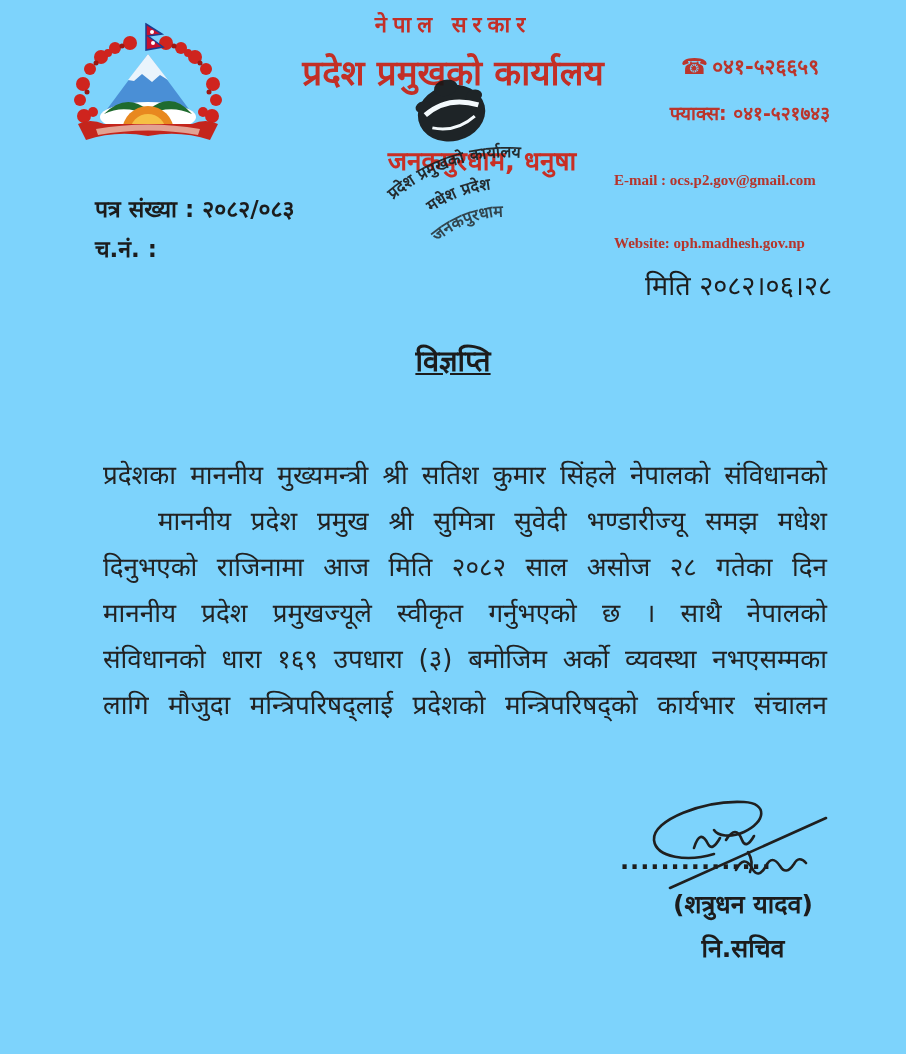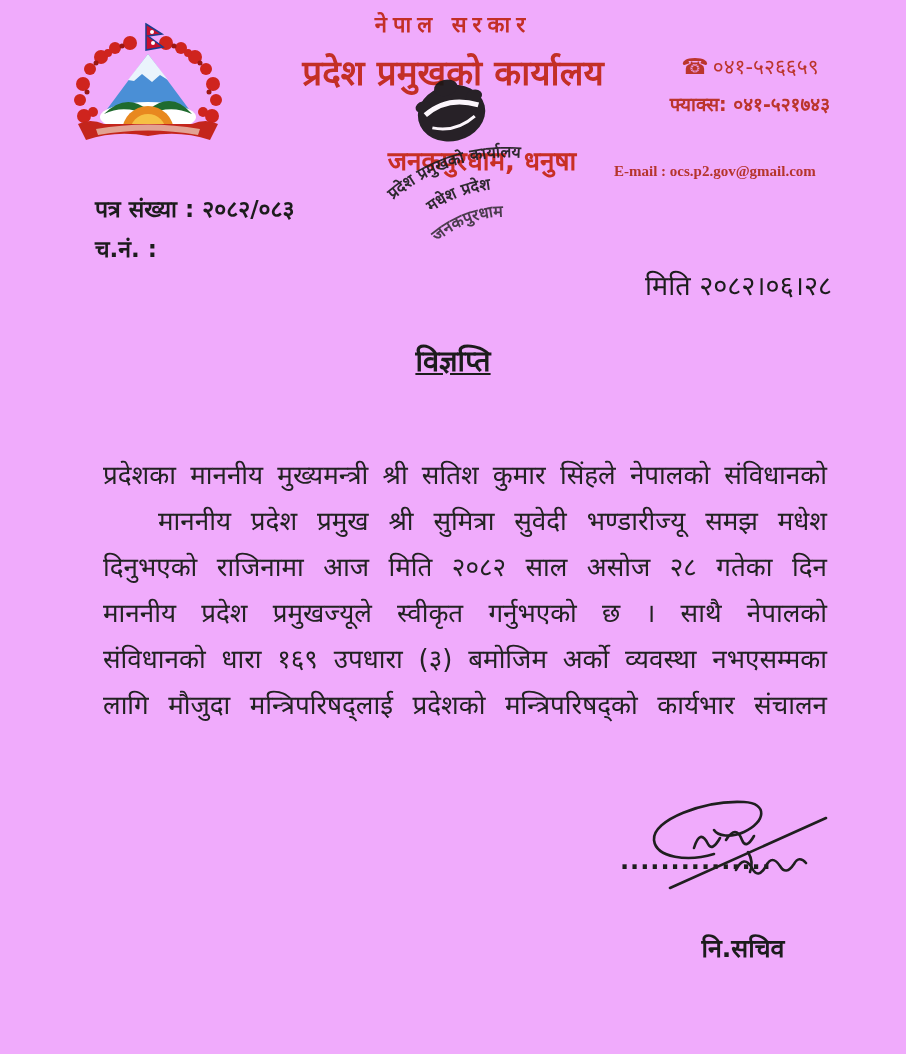--- a/index.html
+++ b/index.html
@@ -1,35 +1,35 @@
 <!DOCTYPE html>
 <html><head>
 <meta charset="utf-8">
 <style>
   * { margin:0; padding:0; box-sizing:border-box; }
   html,body { width:906px; background:#f4f3f1; }
   body { font-family:"DejaVu Sans","Liberation Serif",serif; }
   .page {
-    position:relative; width:906px; height:1054px; background:#f0abfc;
+    position:relative; width:906px; height:1054px; background:#7dd3fc;
     overflow:hidden; color:#1c1c1c;
   }
   
   .gov-line { position:absolute; top:8px; left:0; width:100%; text-align:center;
     font-size:22px; font-weight:bold; letter-spacing:6px; color:#c32f26; }
   .office-title { position:absolute; top:48px; left:0; width:100%; text-align:center;
     font-size:35px; font-weight:bold; color:#c32f26; }
   .location-line { position:absolute; top:142px; left:352px; width:260px; text-align:center;
     font-size:26px; font-weight:bold; color:#c82f25; }
   .emblem { position:absolute; left:60px; top:20px; width:176px; height:150px; }
   
   .stamp { position:absolute; left:352px; top:66px; width:220px; height:185px;
     transform:rotate(-13deg); opacity:.92; }
   
   .contact { position:absolute; top:52px; left:602px; width:296px; text-align:center; }
-  .contact .phone { font-size:21px; font-weight:normal; color:#bb352c; margin-bottom:11px; }
+  .contact .phone { font-size:21px; font-weight:bold; color:#bb352c; margin-bottom:20px; }
   .contact .fax { font-size:19px; font-weight:bold; color:#bb352c; margin-bottom:3px; }
   .contact .latin { font-family:"Liberation Serif",serif; font-size:15px; font-weight:bold;
     color:#b5352c; text-align:left; padding-left:12px; margin-bottom:6px;margin-top:46px; }
   .phone-icon { font-size:22px; margin-right:4px; }
   
   .letter-no { position:absolute; left:95px; top:192px; font-size:23px; font-weight:bold; }
   .ref-no { position:absolute; left:95px; top:232px; font-size:23px; font-weight:bold; }
   .date-line { position:absolute; top:266px; right:74px; font-size:27px; }
   
   .notice-title { position:absolute; top:340px; left:0; width:100%; text-align:center;
@@ -136,20 +136,24 @@
       <span class="phone-icon">☎</span><span>०४१-५२६६५९</span>
     </div>
     <div class="fax">
       <span>फ्याक्स:</span>
       <span>०४१-५२१७४३</span>
     </div>
     <div class="latin">
       <span>E-mail :</span>
       <span>ocs.p2.gov@gmail.com</span>
     </div>
+    <div class="latin">
+      <span>Website:</span>
+      <span>oph.madhesh.gov.np</span>
+    </div>
   </div>
 
   <div class="letter-no">
     <span>पत्र संख्या :</span>
     <span>२०८२/०८३</span>
   </div>
   <div class="ref-no">
     <span>च.नं. :</span>
   </div>
   <div class="date-line">मिति २०८२।०६।२८</div>
@@ -170,16 +174,17 @@
     <svg class="sig-draw" viewBox="0 0 250 105">
       <g stroke="#1f1f1f" stroke-width="2.6" fill="none" stroke-linecap="round" stroke-linejoin="round">
         <path d="M96 62 C70 70 38 66 36 48 C34 28 86 8 126 10 C150 11 148 30 126 40 C112 46 100 44 96 38"></path>
         <path d="M76 56 q6 -20 14 -4 q4 8 12 -6"></path>
         <path d="M108 48 q10 -16 16 0 q4 10 12 -4"></path>
         <path d="M52 96 L208 26"></path>
         <path d="M118 78 q8 -16 16 -2 q6 12 14 -2 q6 -12 14 0 q6 10 14 -2 q5 -9 12 -1"></path>
         <path d="M130 60 q6 10 2 20"></path>
       </g>
     </svg>
+    <div class="sig-name">(शत्रुधन यादव)</div>
     <div class="sig-role">नि.सचिव</div>
   </div>
 
 </div>
 
 </body></html>

